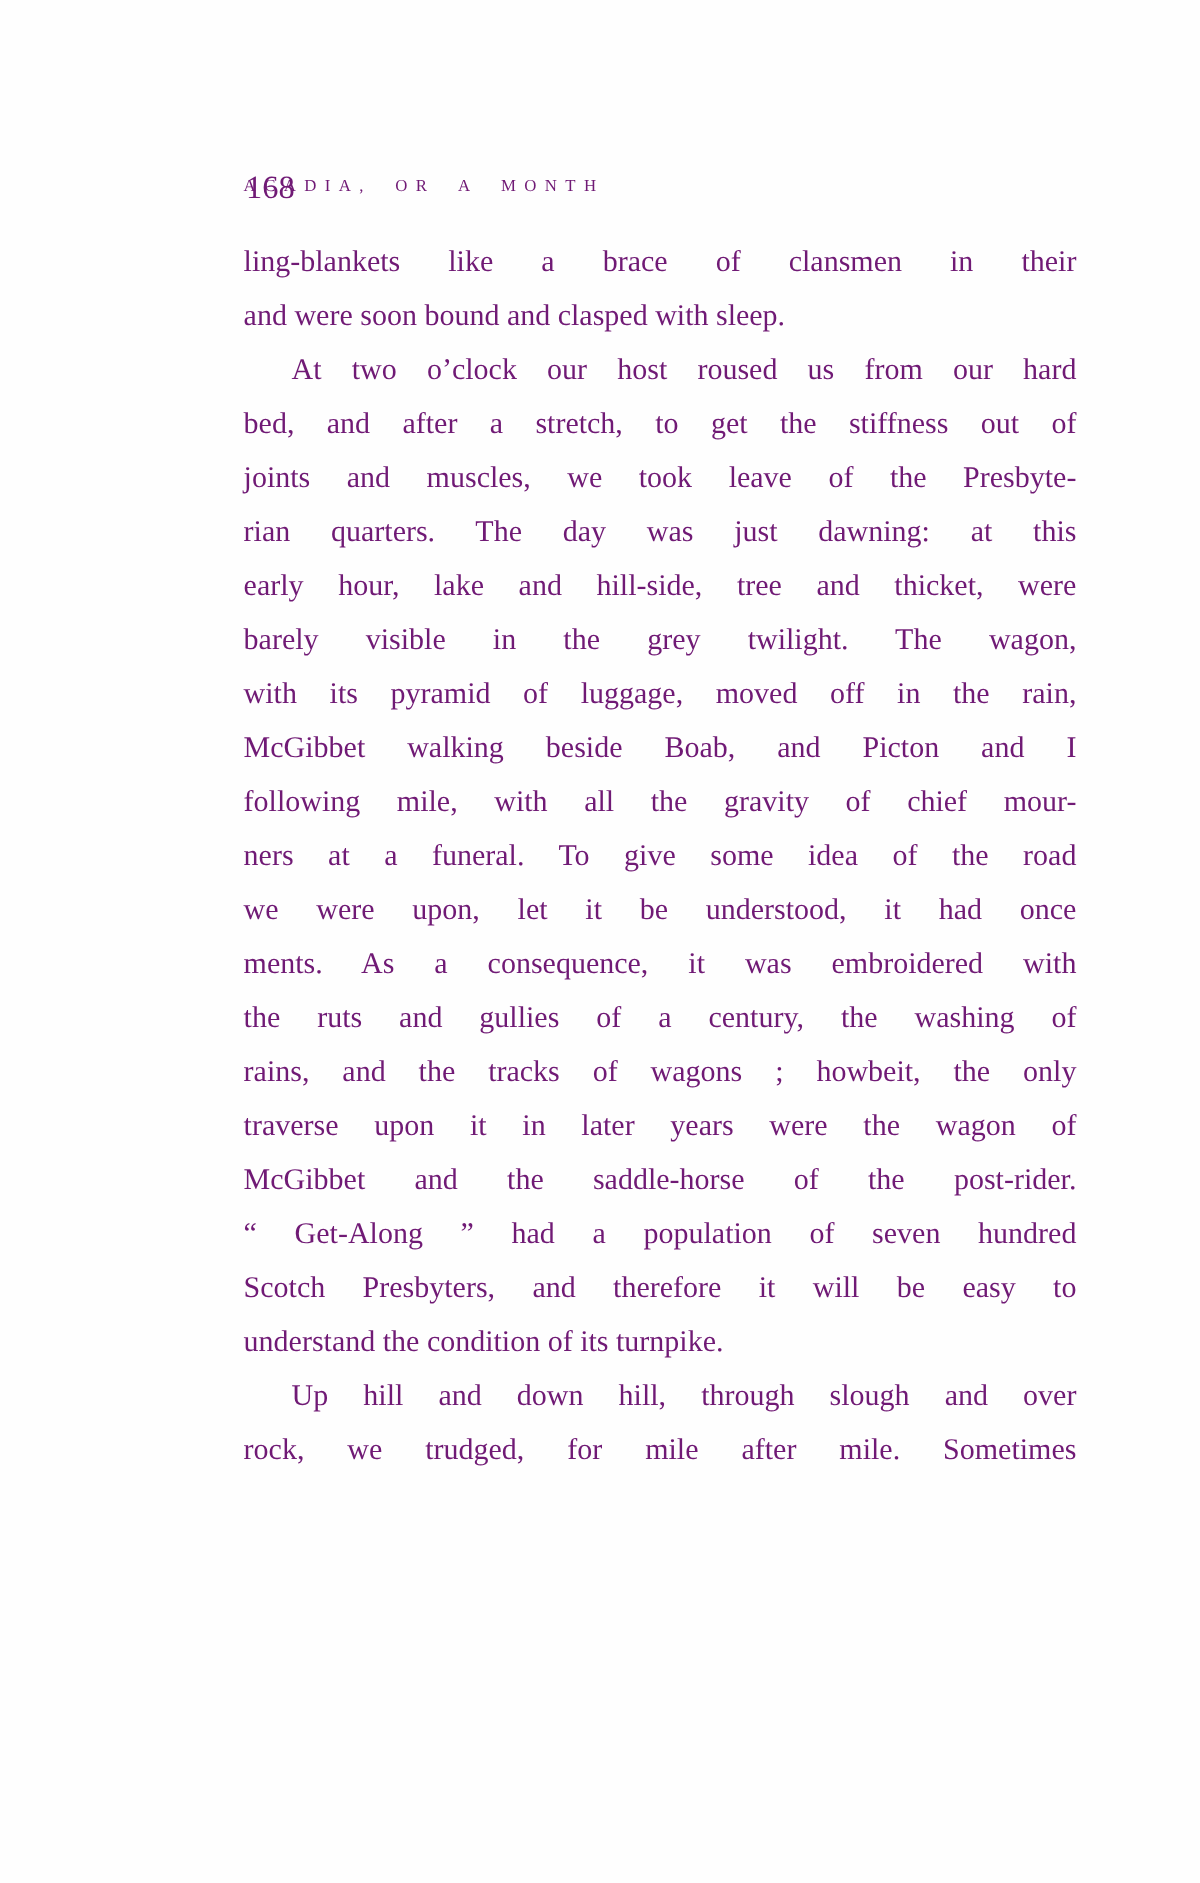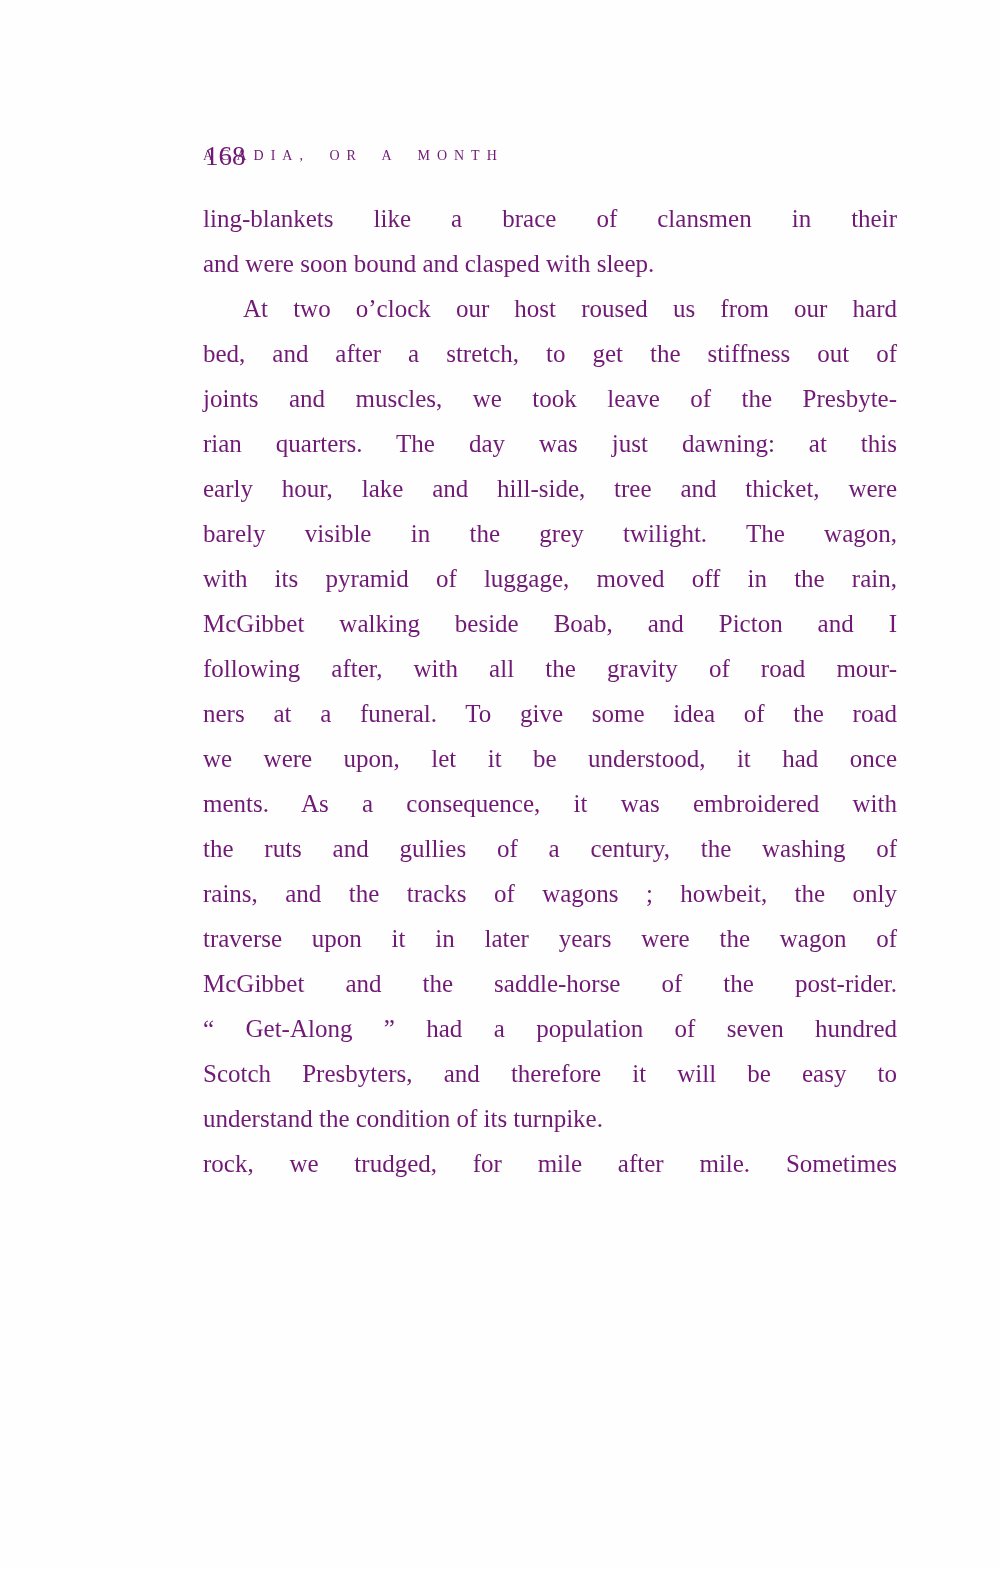--- a/index.html
+++ b/index.html
@@ -81,26 +81,27 @@
       <div class="line"><span>ling-blankets like a brace of clansmen in their</span></div>
       <div class="line no-justify"><span>and were soon bound and clasped with sleep.</span></div>
       <div class="line indent"><span>At two o’clock our host roused us from our hard</span></div>
       <div class="line"><span>bed, and after a stretch, to get the stiffness out of</span></div>
       <div class="line"><span>joints and muscles, we took leave of the Presbyte-</span></div>
       <div class="line"><span>rian quarters. The day was just dawning: at this</span></div>
       <div class="line"><span>early hour, lake and hill-side, tree and thicket, were</span></div>
       <div class="line"><span>barely visible in the grey twilight. The wagon,</span></div>
       <div class="line"><span>with its pyramid of luggage, moved off in the rain,</span></div>
       <div class="line"><span>McGibbet walking beside Boab, and Picton and I</span></div>
-      <div class="line"><span>following after, with all the gravity of road mour-</span></div>
+      <div class="line"><span>following mile, with all the gravity of chief mour-</span></div>
       <div class="line"><span>ners at a funeral. To give some idea of the road</span></div>
       <div class="line"><span>we were upon, let it be understood, it had once</span></div>
       <div class="line"><span>ments. As a consequence, it was embroidered with</span></div>
       <div class="line"><span>the ruts and gullies of a century, the washing of</span></div>
       <div class="line"><span>rains, and the tracks of wagons ; howbeit, the only</span></div>
       <div class="line"><span>traverse upon it in later years were the wagon of</span></div>
       <div class="line"><span>McGibbet and the saddle-horse of the post-rider.</span></div>
       <div class="line"><span>“ Get-Along ” had a population of seven hundred</span></div>
       <div class="line"><span>Scotch Presbyters, and therefore it will be easy to</span></div>
       <div class="line no-justify"><span>understand the condition of its turnpike.</span></div>
+      <div class="line indent"><span>Up hill and down hill, through slough and over</span></div>
       <div class="line"><span>rock, we trudged, for mile after mile. Sometimes</span></div>
     </div>
 </div>
 
 </body></html>

